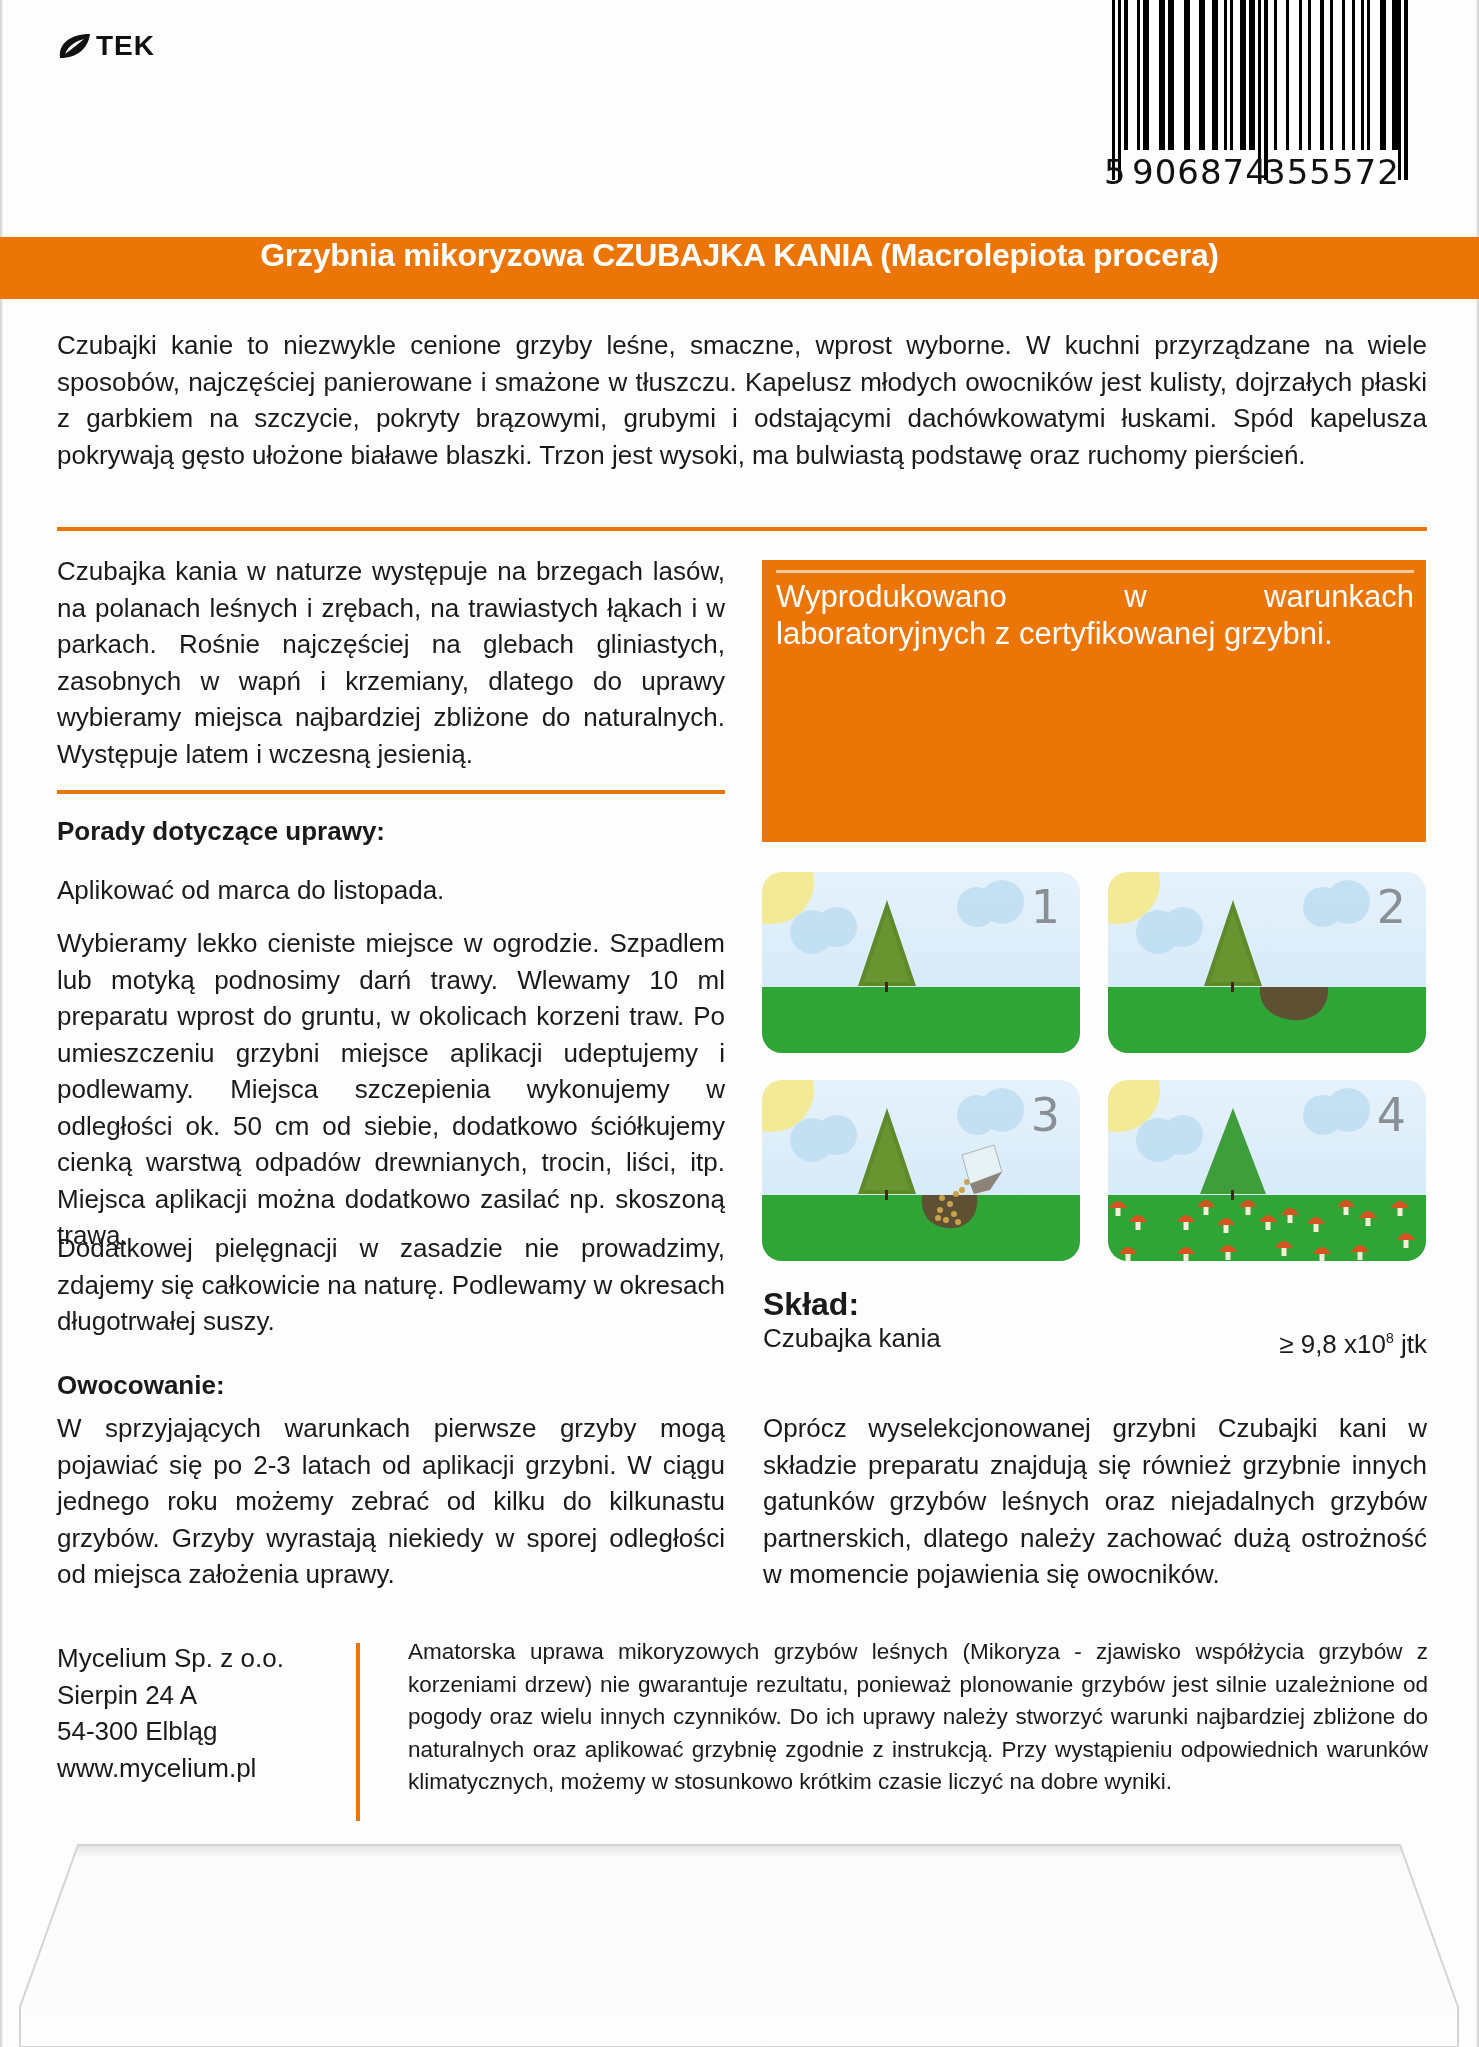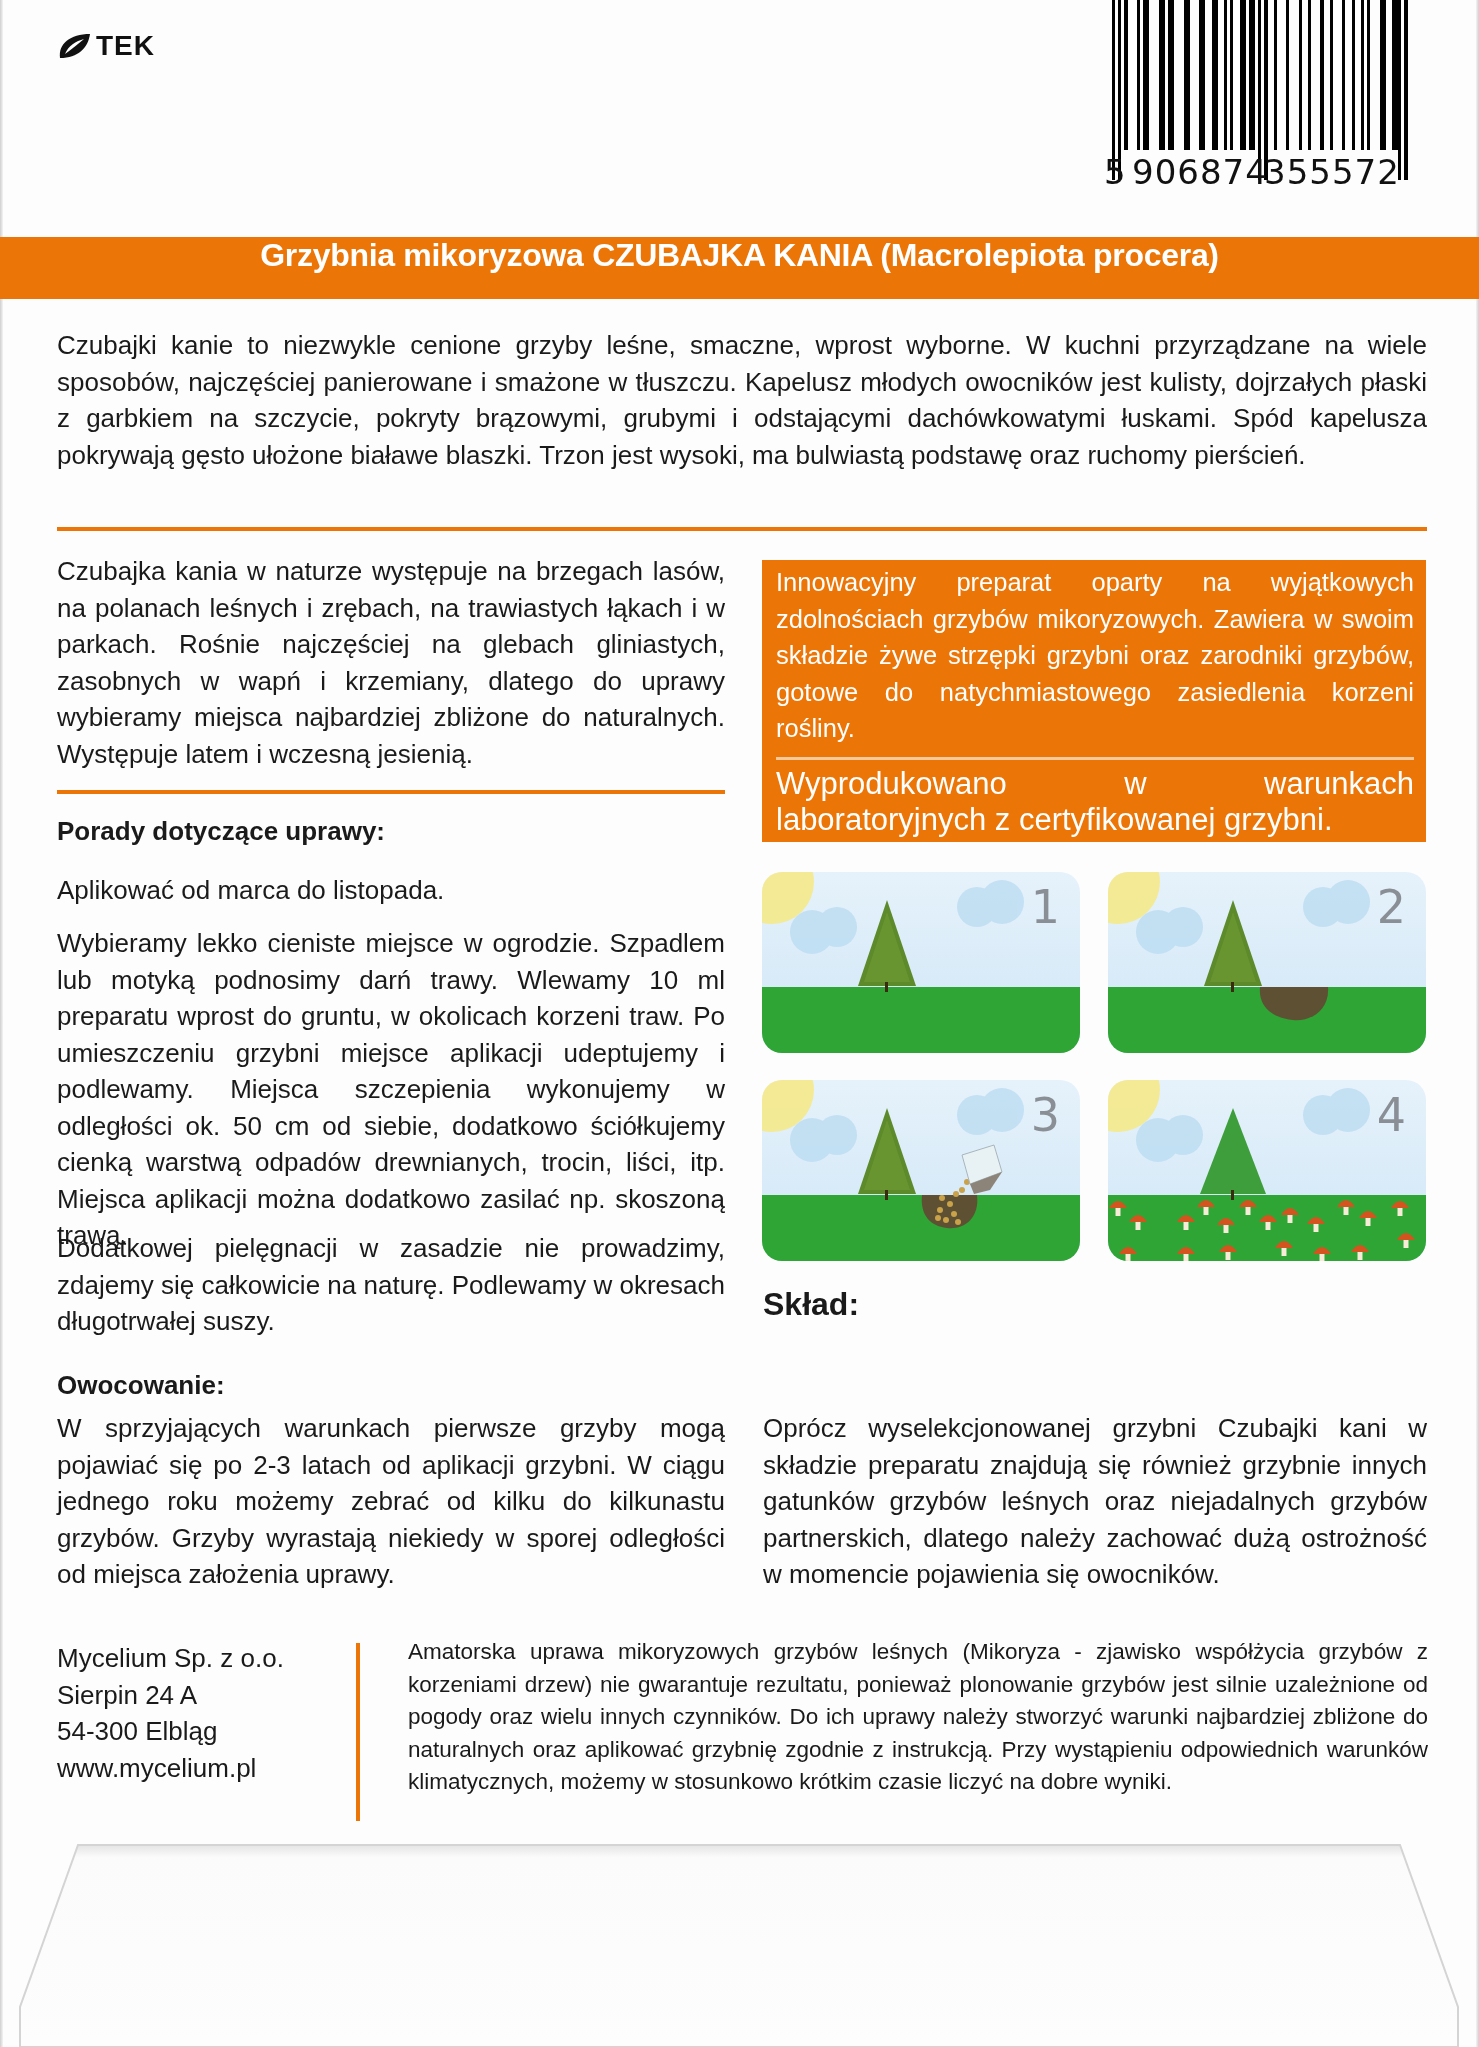--- a/index.html
+++ b/index.html
@@ -178,21 +178,20 @@
 
 <div class="col-left advice-heading">Porady dotyczące uprawy:</div>
 <div class="col-left advice-p1 text">Aplikować od marca do listopada.</div>
 <div class="col-left advice-p2 text">Wybieramy lekko cieniste miejsce w ogrodzie. Szpadlem lub motyką podnosimy darń trawy. Wlewamy 10 ml preparatu wprost do gruntu, w okolicach korzeni traw. Po umieszczeniu grzybni miejsce aplikacji udeptujemy i podlewamy. Miejsca szczepienia wykonujemy w odległości ok. 50 cm od siebie, dodatkowo ściółkujemy cienką warstwą odpadów drewnianych, trocin, liści, itp. Miejsca aplikacji można dodatkowo zasilać np. skoszoną trawą.</div>
 <div class="col-left advice-p3 text">Dodatkowej pielęgnacji w zasadzie nie prowadzimy, zdajemy się całkowicie na naturę. Podlewamy w okresach długotrwałej suszy.</div>
 
 <div class="col-left fruit-heading">Owocowanie:</div>
 <div class="col-left fruit-p text">W sprzyjających warunkach pierwsze grzyby mogą pojawiać się po 2-3 latach od aplikacji grzybni. W ciągu jednego roku możemy zebrać od kilku do kilkunastu grzybów. Grzyby wyrastają niekiedy w sporej odległości od miejsca założenia uprawy.</div>
 
 <div class="info-box">
-  <div class="p1">Innowacyjny preparat oparty na wyjątkowych zdolnościach grzybów mikoryzowych. Zawiera w swoim składzie żywe strzępki grzybni oraz zarodniki grzybów, gotowe do natychmiastowego zasiedlenia korzeni rośliny.</div>
   <div class="sep"></div>
   <div class="p2">Wyprodukowano w warunkach laboratoryjnych z certyfikowanej grzybni.</div>
 </div>
 
 <div class="steps">
   <div class="step step-1">
     <svg width="318" height="181" viewBox="0 0 318 181">
       <defs>
         <linearGradient id="sky" x1="0" y1="0" x2="0" y2="1">
             <stop offset="0" stop-color="#e6f2fb"></stop>
@@ -365,20 +364,24 @@
             <path d="M289 160 Q298 146 307 160 Z" fill="#d4541f"></path>
           </g>
         </g>
     </svg>
     <span class="step-num">4</span>
   </div>
 </div>
 
 <div class="col-right comp-heading">Skład:</div>
 <div class="col-right comp-rows">
+  <div class="comp-row">
+    <span>Czubajka kania</span>
+    <span class="comp-val"><span>≥ 9,8 x10</span><sup>8</sup><span> jtk</span></span>
+  </div>
 </div>
 <div class="col-right comp-note text">Oprócz wyselekcjonowanej grzybni Czubajki kani w składzie preparatu znajdują się również grzybnie innych gatunków grzybów leśnych oraz niejadalnych grzybów partnerskich, dlatego należy zachować dużą ostrożność w momencie pojawienia się owocników.</div>
 
 <div class="address">
   <div>Mycelium Sp. z o.o.</div>
   <div>Sierpin 24 A</div>
   <div>54-300 Elbląg</div>
   <div>www.mycelium.pl</div>
 </div>
 <div class="footer-rule"></div>

